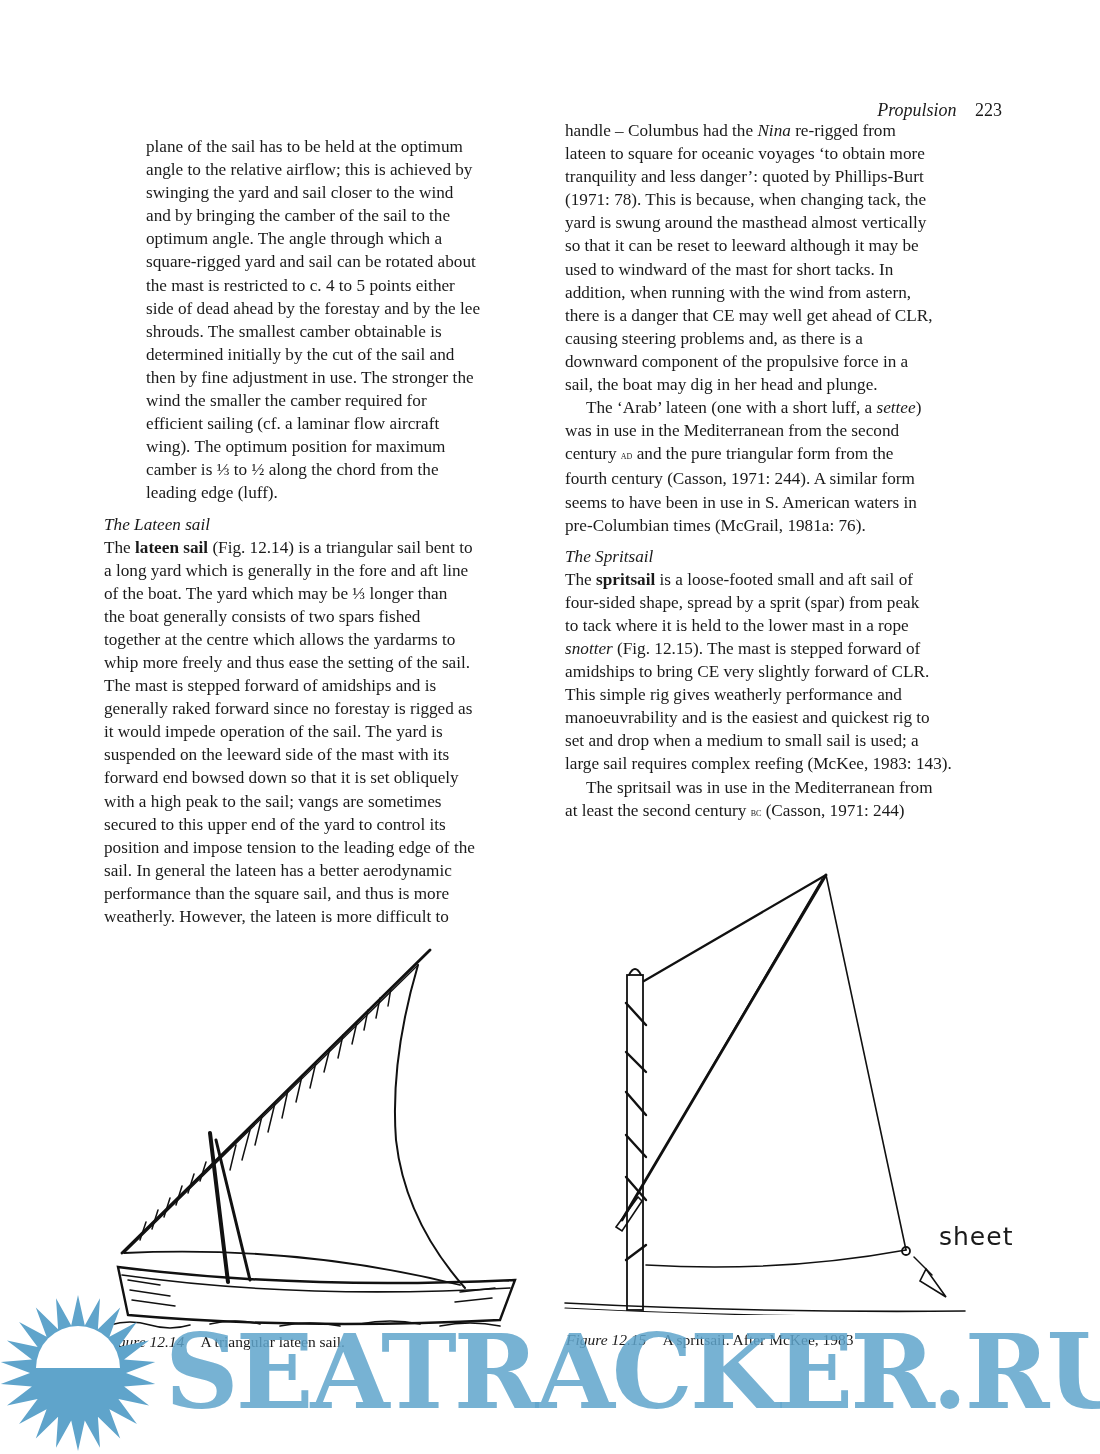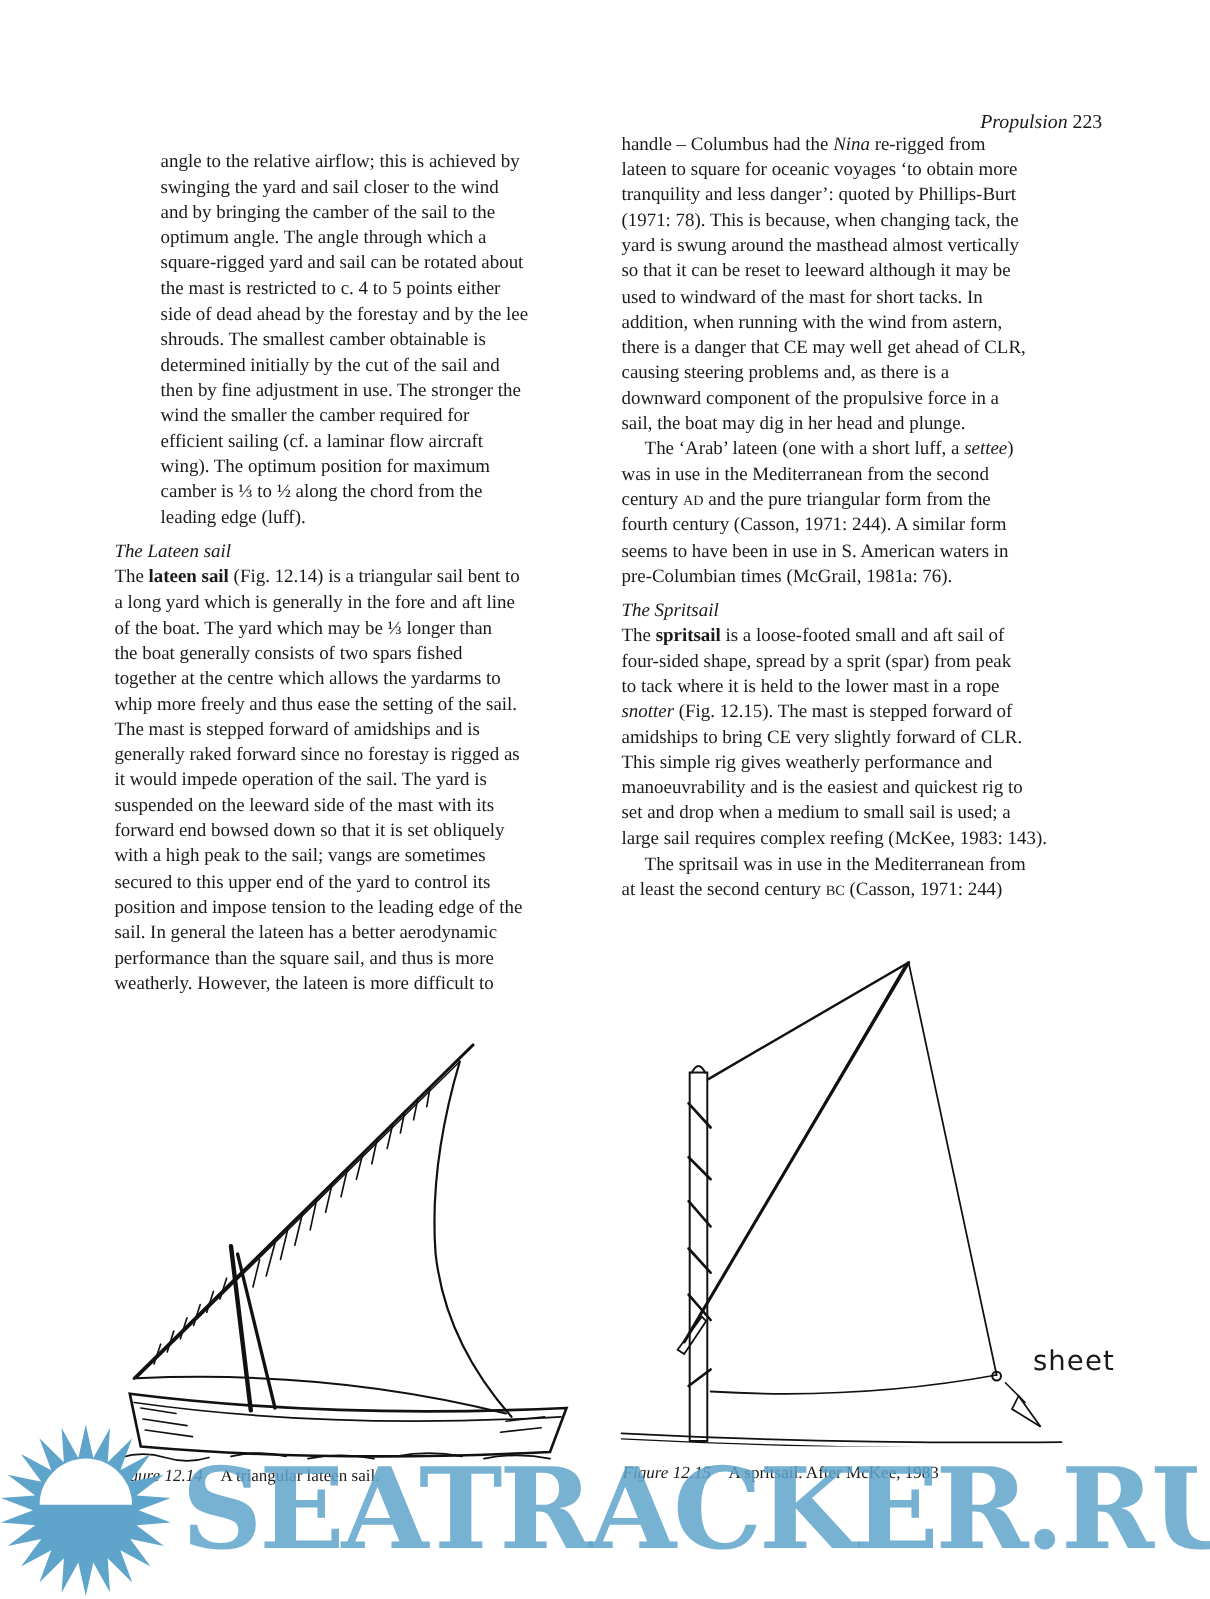--- a/index.html
+++ b/index.html
@@ -5,33 +5,33 @@
   html, body { margin: 0; padding: 0; background: #ffffff; }
   body {
     width: 1100px; height: 1454px; position: relative; overflow: hidden;
     font-family: "Liberation Serif", "DejaVu Serif", serif;
     color: #1a1a1a;
   }
   .running-head {
     position: absolute; top: 98px; right: 98px;
     font-size: 18px; line-height: 24px;
   }
-  .running-head .rh-title { font-style: italic; }
+  .running-head .rh-title { font-style: italic; margin-right: 14px; }
   .col {
     position: absolute; font-size: 17.2px; line-height: 23.1px;
   }
   .col-left { left: 104px; top: 135px; width: 438px; }
   .col-right { left: 565px; top: 119px; width: 436px; }
   .para { margin: 0; text-align: left; }
   .para .ln { display: block; white-space: nowrap; }
   .indent-block { padding-left: 42px; }
   .subhead { font-style: italic; margin: 8px 0 0 0; line-height: 23px; }
   .it { font-style: italic; }
   .bold { font-weight: bold; }
-  .sc { font-variant: small-caps; font-size: 19px; }
+  .sc { font-variant: small-caps; font-size: 12px; }
 
   .fig { position: absolute; }
   .fig-lateen { left: 100px; top: 940px; width: 450px; height: 390px; }
   .fig-sprit { left: 560px; top: 855px; width: 450px; height: 460px; }
   .caption {
     position: absolute; font-size: 15.5px; line-height: 20px; white-space: nowrap;
   }
   .caption .cap-num { font-style: italic; margin-right: 16px; }
   .cap-lateen { left: 104px; top: 1332px; }
   .cap-sprit { left: 566px; top: 1330px; }
@@ -52,20 +52,21 @@
 </head>
 <body>
 
 <div class="running-head">
   <span class="rh-title">Propulsion</span>
   <span>223</span>
 </div>
 
 <div class="col col-left">
   <div class="para indent-block" id="lc-p1">
+      <span class="ln">plane of the sail has to be held at the optimum</span>
       <span class="ln">angle to the relative airflow; this is achieved by</span>
       <span class="ln">swinging the yard and sail closer to the wind</span>
       <span class="ln">and by bringing the camber of the sail to the</span>
       <span class="ln">optimum angle. The angle through which a</span>
       <span class="ln">square-rigged yard and sail can be rotated about</span>
       <span class="ln">the mast is restricted to c. 4 to 5 points either</span>
       <span class="ln">side of dead ahead by the forestay and by the lee</span>
       <span class="ln">shrouds. The smallest camber obtainable is</span>
       <span class="ln">determined initially by the cut of the sail and</span>
       <span class="ln">then by fine adjustment in use. The stronger the</span>

